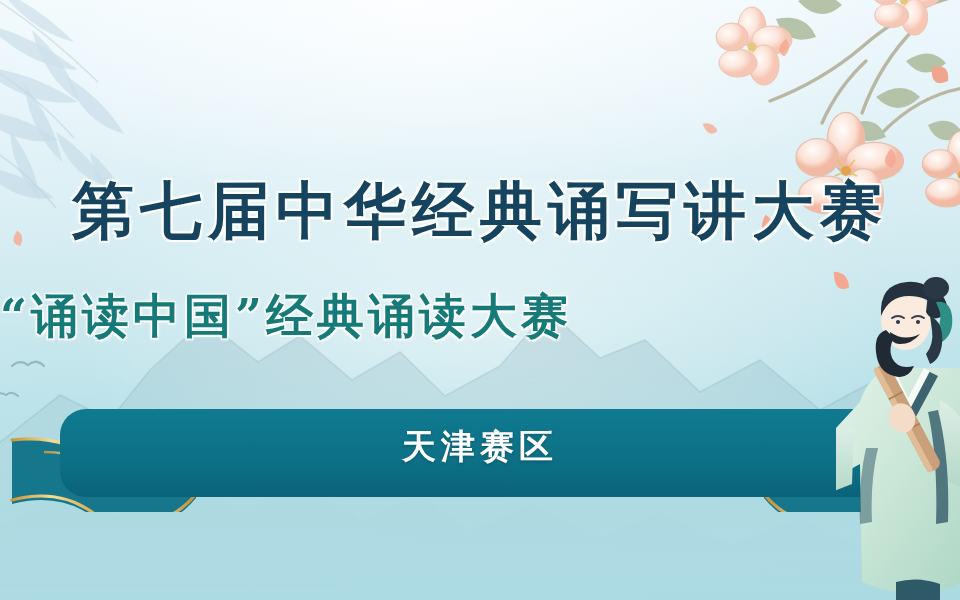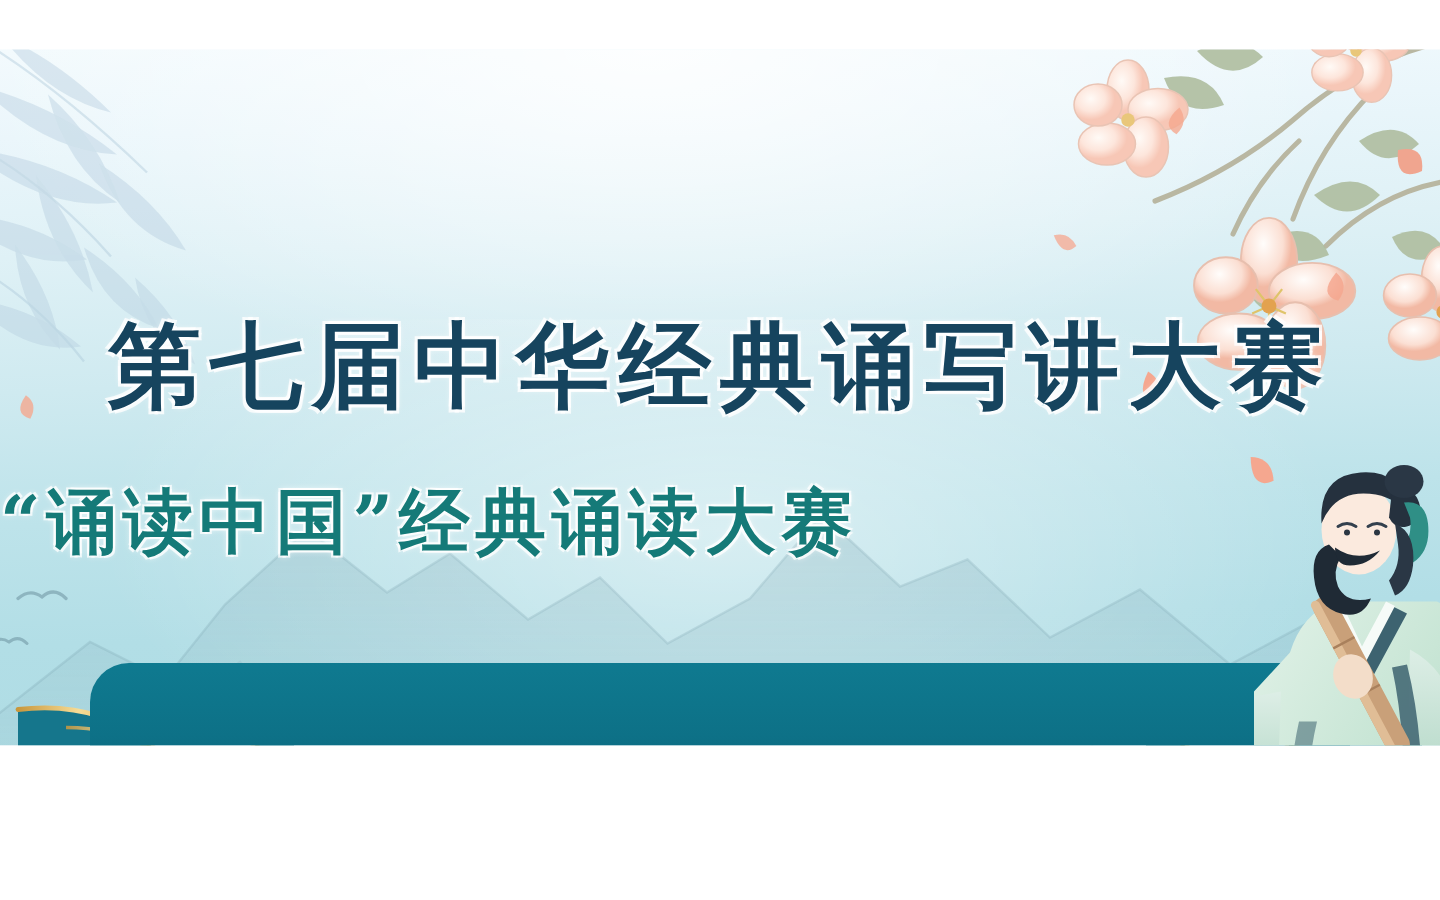--- a/index.html
+++ b/index.html
@@ -1,30 +1,29 @@
 <!DOCTYPE html>
 <html><head>
 <meta charset="utf-8">
 <style>
   html,body{margin:0;padding:0;background:#fff;}
   body{font-family:"Liberation Sans","DejaVu Sans",sans-serif;}
 
   #poster{
     position:relative;
-    width:960px;height:464px;
+    width:960px;height:600px;
     overflow:hidden;
     background:linear-gradient(178deg,
       #f2fafd 0%,
       #eaf6fb 12%,
       #dff1f6 28%,
       #cfeaf0 46%,
       #bde3ea 64%,
       #b2dee6 80%,
       #aedce4 100%);
-    margin-top:33px;
   }
 
   
   .wash{position:absolute;pointer-events:none;}
   .wash-top{left:0;top:0;width:960px;height:320px;
     background:radial-gradient(ellipse 70% 100% at 45% 0%,rgba(255,255,255,.85),rgba(255,255,255,0) 70%);}
   .wash-mid{left:0;top:180px;width:960px;height:280px;
     background:radial-gradient(ellipse 60% 100% at 50% 50%,rgba(255,255,255,.45),rgba(255,255,255,0) 72%);}
 
   
@@ -265,20 +264,21 @@
       <path d="M12,58 q52,-6 86,22 q30,24 62,8 q26,-14 36,-32" fill="none" stroke="url(#goldGrad)" stroke-width="3.2" stroke-linecap="round"></path>
       <path d="M12,118 q46,-12 80,12 q28,20 62,10 q26,-8 42,-28" fill="none" stroke="url(#goldGrad)" stroke-width="3.2" stroke-linecap="round"></path>
       <path d="M44,70 q42,0 70,24 q26,22 56,8" fill="none" stroke="url(#goldGrad)" stroke-width="2.4" stroke-opacity=".85"></path>
     </g>
 
     <rect x="60" y="27" width="840" height="88" rx="26" ry="26" fill="url(#tealGrad)"></rect>
     <path d="M118,28 L902,28" stroke="url(#goldGrad)" stroke-width="3.4" stroke-linecap="round"></path>
     <path d="M58,114 L842,114" stroke="url(#goldGrad)" stroke-width="3.4" stroke-linecap="round"></path>
   </svg>
 
+  <div class="plaque-label">天津赛区</div>
 
   <svg class="scholar" viewBox="0 0 130 330">
     <defs>
       <linearGradient id="robeG" x1="0" y1="0" x2="1" y2="1">
         <stop offset="0%" stop-color="#e2f2e8"></stop>
         <stop offset="45%" stop-color="#c9e6d6"></stop>
         <stop offset="100%" stop-color="#a9d3c2"></stop>
       </linearGradient>
       <linearGradient id="sleeveG" x1="0" y1="0" x2="0" y2="1">
         <stop offset="0%" stop-color="#ddeee6"></stop>

